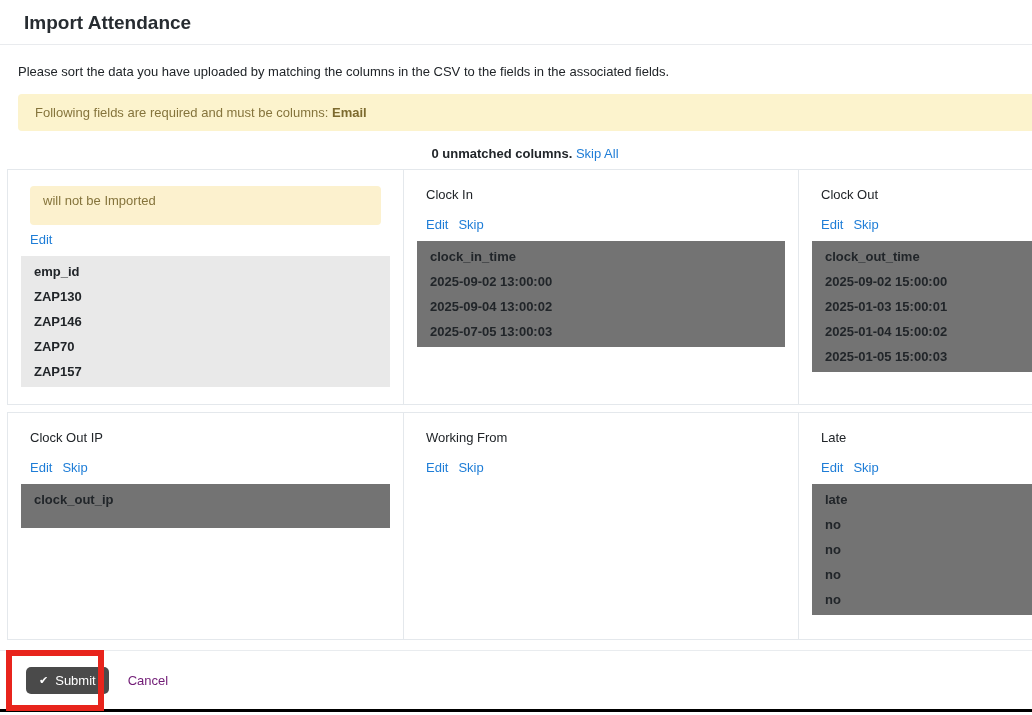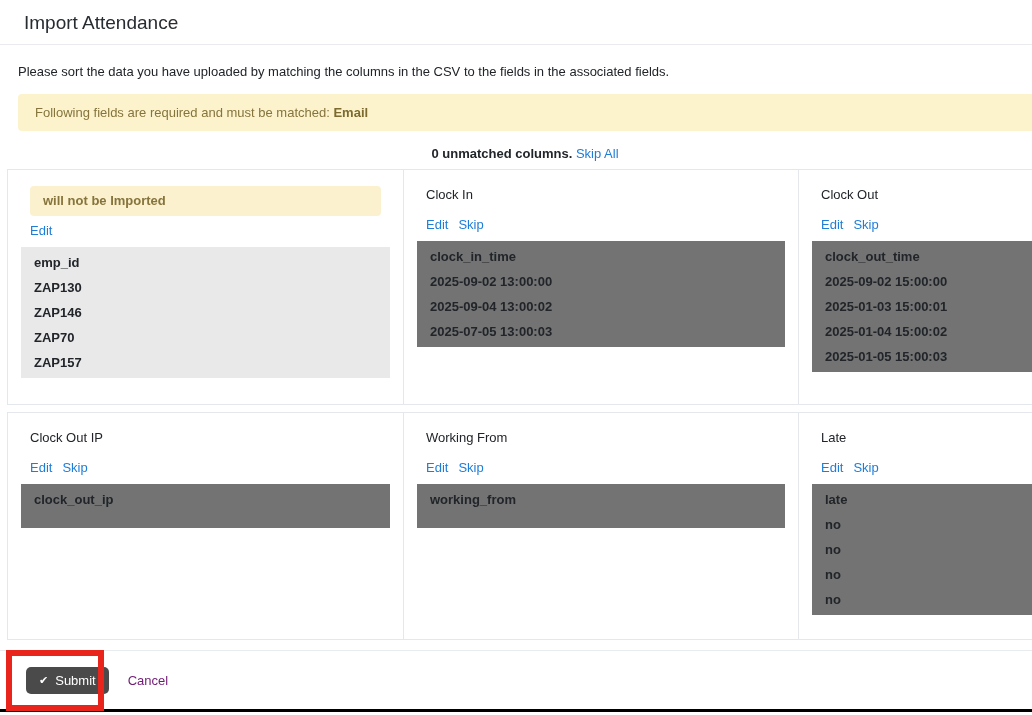--- a/index.html
+++ b/index.html
@@ -8,21 +8,21 @@
     width: 1032px; height: 715px;
     background: #ffffff;
     font-family: "Liberation Sans", sans-serif;
     color: #212529;
     overflow: hidden;
   }
   .page { position: relative; width: 1032px; height: 715px; overflow: hidden; }
 
   
   .header { padding: 11px 24px 10px; border-bottom: 1px solid #e9ebee; }
-  .header h1 { margin: 0; font-size: 19px; font-weight: 400; color: #272c31; line-height: 23px; }
+  .header h1 { margin: 0; font-size: 19px; font-weight: 700; color: #272c31; line-height: 23px; }
 
   
   .content { padding-left: 7px; }
   .intro { margin: 19px 0 0 11px; font-size: 13px; line-height: 15px; color: #212529; }
 
   .alert {
     margin: 15px 0 0 11px;
     width: 1175px;
     background: #fcf3cd;
     color: #85743c;
@@ -43,29 +43,28 @@
     border: 1px solid #e4e8ec;
     background: #fff;
   }
   #row1 { margin-top: 8px; height: 236px; }
   #row2 { margin-top: 7px; height: 228px; }
 
   .cell { width: 395px; flex: 0 0 395px; padding: 13px; overflow: hidden; }
   .cell + .cell { border-left: 1px solid #e4e8ec; }
 
   .badge {
-    height: 30px; line-height: 30px;
+    height: 39px; line-height: 30px;
     margin: 3px 9px 0;
     padding: 0 13px;
     background: #fcf1ce;
     color: #85743c;
     border-radius: 4px;
     font-size: 13px;
     white-space: nowrap;
-    font-weight: bold;
   }
   .cell-title { margin: 4px 9px 0; font-size: 13px; color: #212529; line-height: 16px; }
   .links { margin: 15px 9px 0; display: flex; gap: 10px; font-size: 13px; line-height: 14px; }
   .cell.has-badge .links { margin-top: 8px; }
 
   .list { margin-top: 9px; padding: 3px 0; font-weight: bold; }
   .list.gray { background: #e9e9e9; }
   .list.blue { background: #737373; }
   .list.tall { height: 44px; overflow: hidden; }
   .list-row {
@@ -113,21 +112,21 @@
 
   <div class="header">
     <h1>Import Attendance</h1>
   </div>
 
   <div class="content">
 
     <p class="intro">Please sort the data you have uploaded by matching the columns in the CSV to the fields in the associated fields.</p>
 
     <div class="alert">
-      <span>Following fields are required and must be matched: </span><strong>Email</strong>
+      <span>Following fields are required and must be columns: </span><strong>Email</strong>
     </div>
 
     <div class="unmatched">
       <span class="bold">0 unmatched columns.</span>
       <a class="link">Skip All</a>
     </div>
 
     <div class="grid-row" id="row1">
         <div class="cell has-badge">
           <div class="badge">will not be Imported</div>
@@ -179,23 +178,20 @@
           </div>
           <div class="list blue tall">
             <div class="list-row">clock_out_ip</div>
           </div>
         </div>
         <div class="cell">
           <div class="cell-title">Working From</div>
           <div class="links">
             <a class="link">Edit</a>
             <a class="link">Skip</a>
-          </div>
-          <div class="list blue tall">
-            <div class="list-row">working_from</div>
           </div>
         </div>
         <div class="cell">
           <div class="cell-title">Late</div>
           <div class="links">
             <a class="link">Edit</a>
             <a class="link">Skip</a>
           </div>
           <div class="list blue">
             <div class="list-row">late</div>

